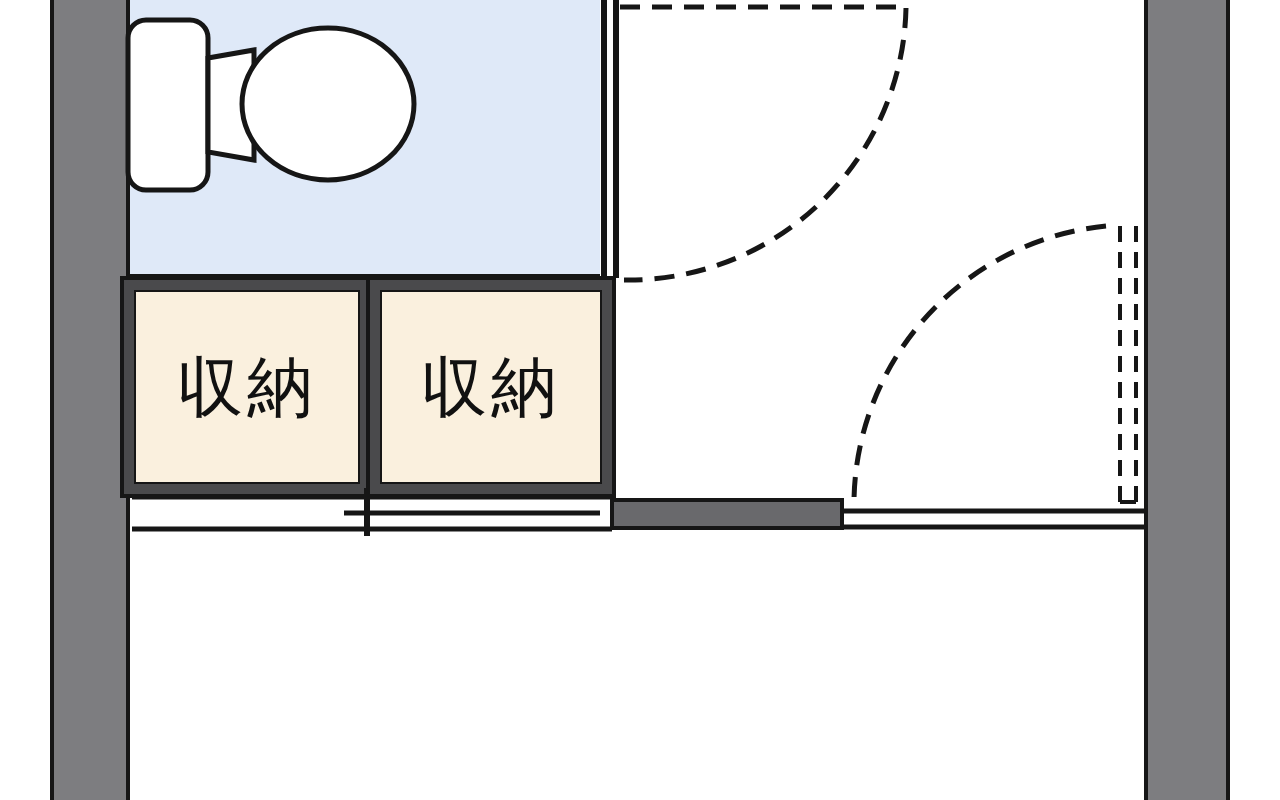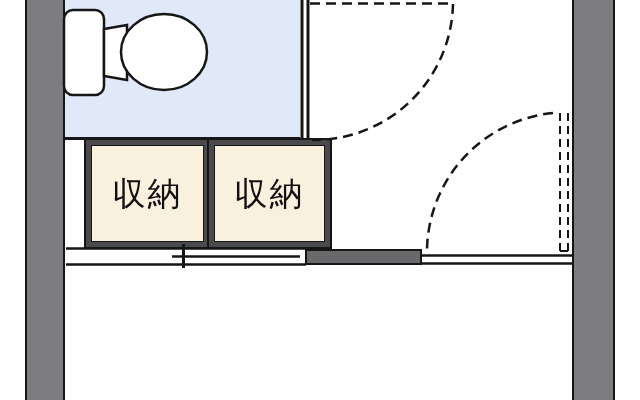--- a/index.html
+++ b/index.html
@@ -9,21 +9,21 @@
   }
   .wall{position:absolute;top:0;height:400px;background:#7d7d80;
     border-left:2px solid #161616;border-right:2px solid #161616;box-sizing:border-box;}
   .wall-left{left:25px;width:40px;}
   .wall-right{left:572px;width:43px;}
   .toilet-room{position:absolute;left:65px;top:0;width:235px;height:140px;
     background:#dfe9f8;border-bottom:3px solid #161616;box-sizing:border-box;}
   .closet{position:absolute;top:140px;height:107px;background:#faf0de;
     border:5px solid #4a4a4c;box-sizing:border-box;
     box-shadow:0 0 0 2px #161616, inset 0 0 0 1px #161616;
-    display:flex;align-items:center;justify-content:center;margin-left:24px;}
+    display:flex;align-items:center;justify-content:center;}
   .closet-left{left:62px;width:123px;}
   .closet-right{left:185px;width:121px;}
   .closet-label{font-size:33px;color:#111111;letter-spacing:2px;line-height:1;}
   svg.overlay{position:absolute;left:0;top:0;pointer-events:none;}
 </style>
 </head>
 <body>
 
 <div class="stage">
 

